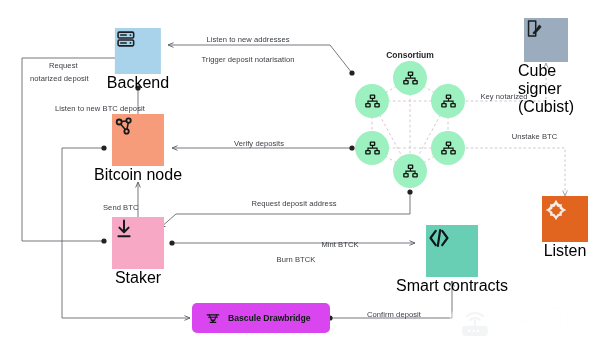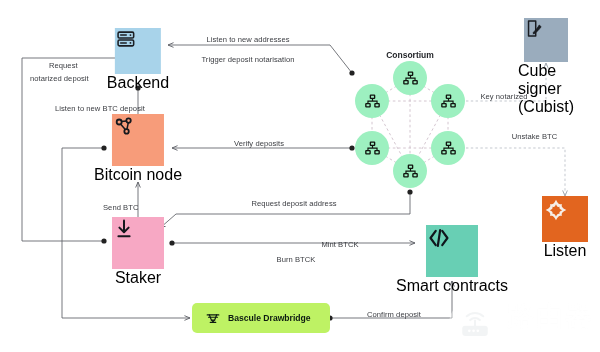--- a/index.html
+++ b/index.html
@@ -66,21 +66,21 @@
     letter-spacing: 0.05px;
   }
   .elabel.left { transform: none; padding-left: 13px; }
 
   
   .pill {
     position: absolute;
     display: flex;
     align-items: center;
     gap: 7px;
-    background: #bef264;
+    background: #d946ef;
     border-radius: 5px;
     padding: 7px 16px 7px 13px;
     box-sizing: border-box;
   }
   .pill .pill-label {
     font-size: 8.6px;
     font-weight: bold;
     color: #0d1b12;
     white-space: nowrap;
   }

